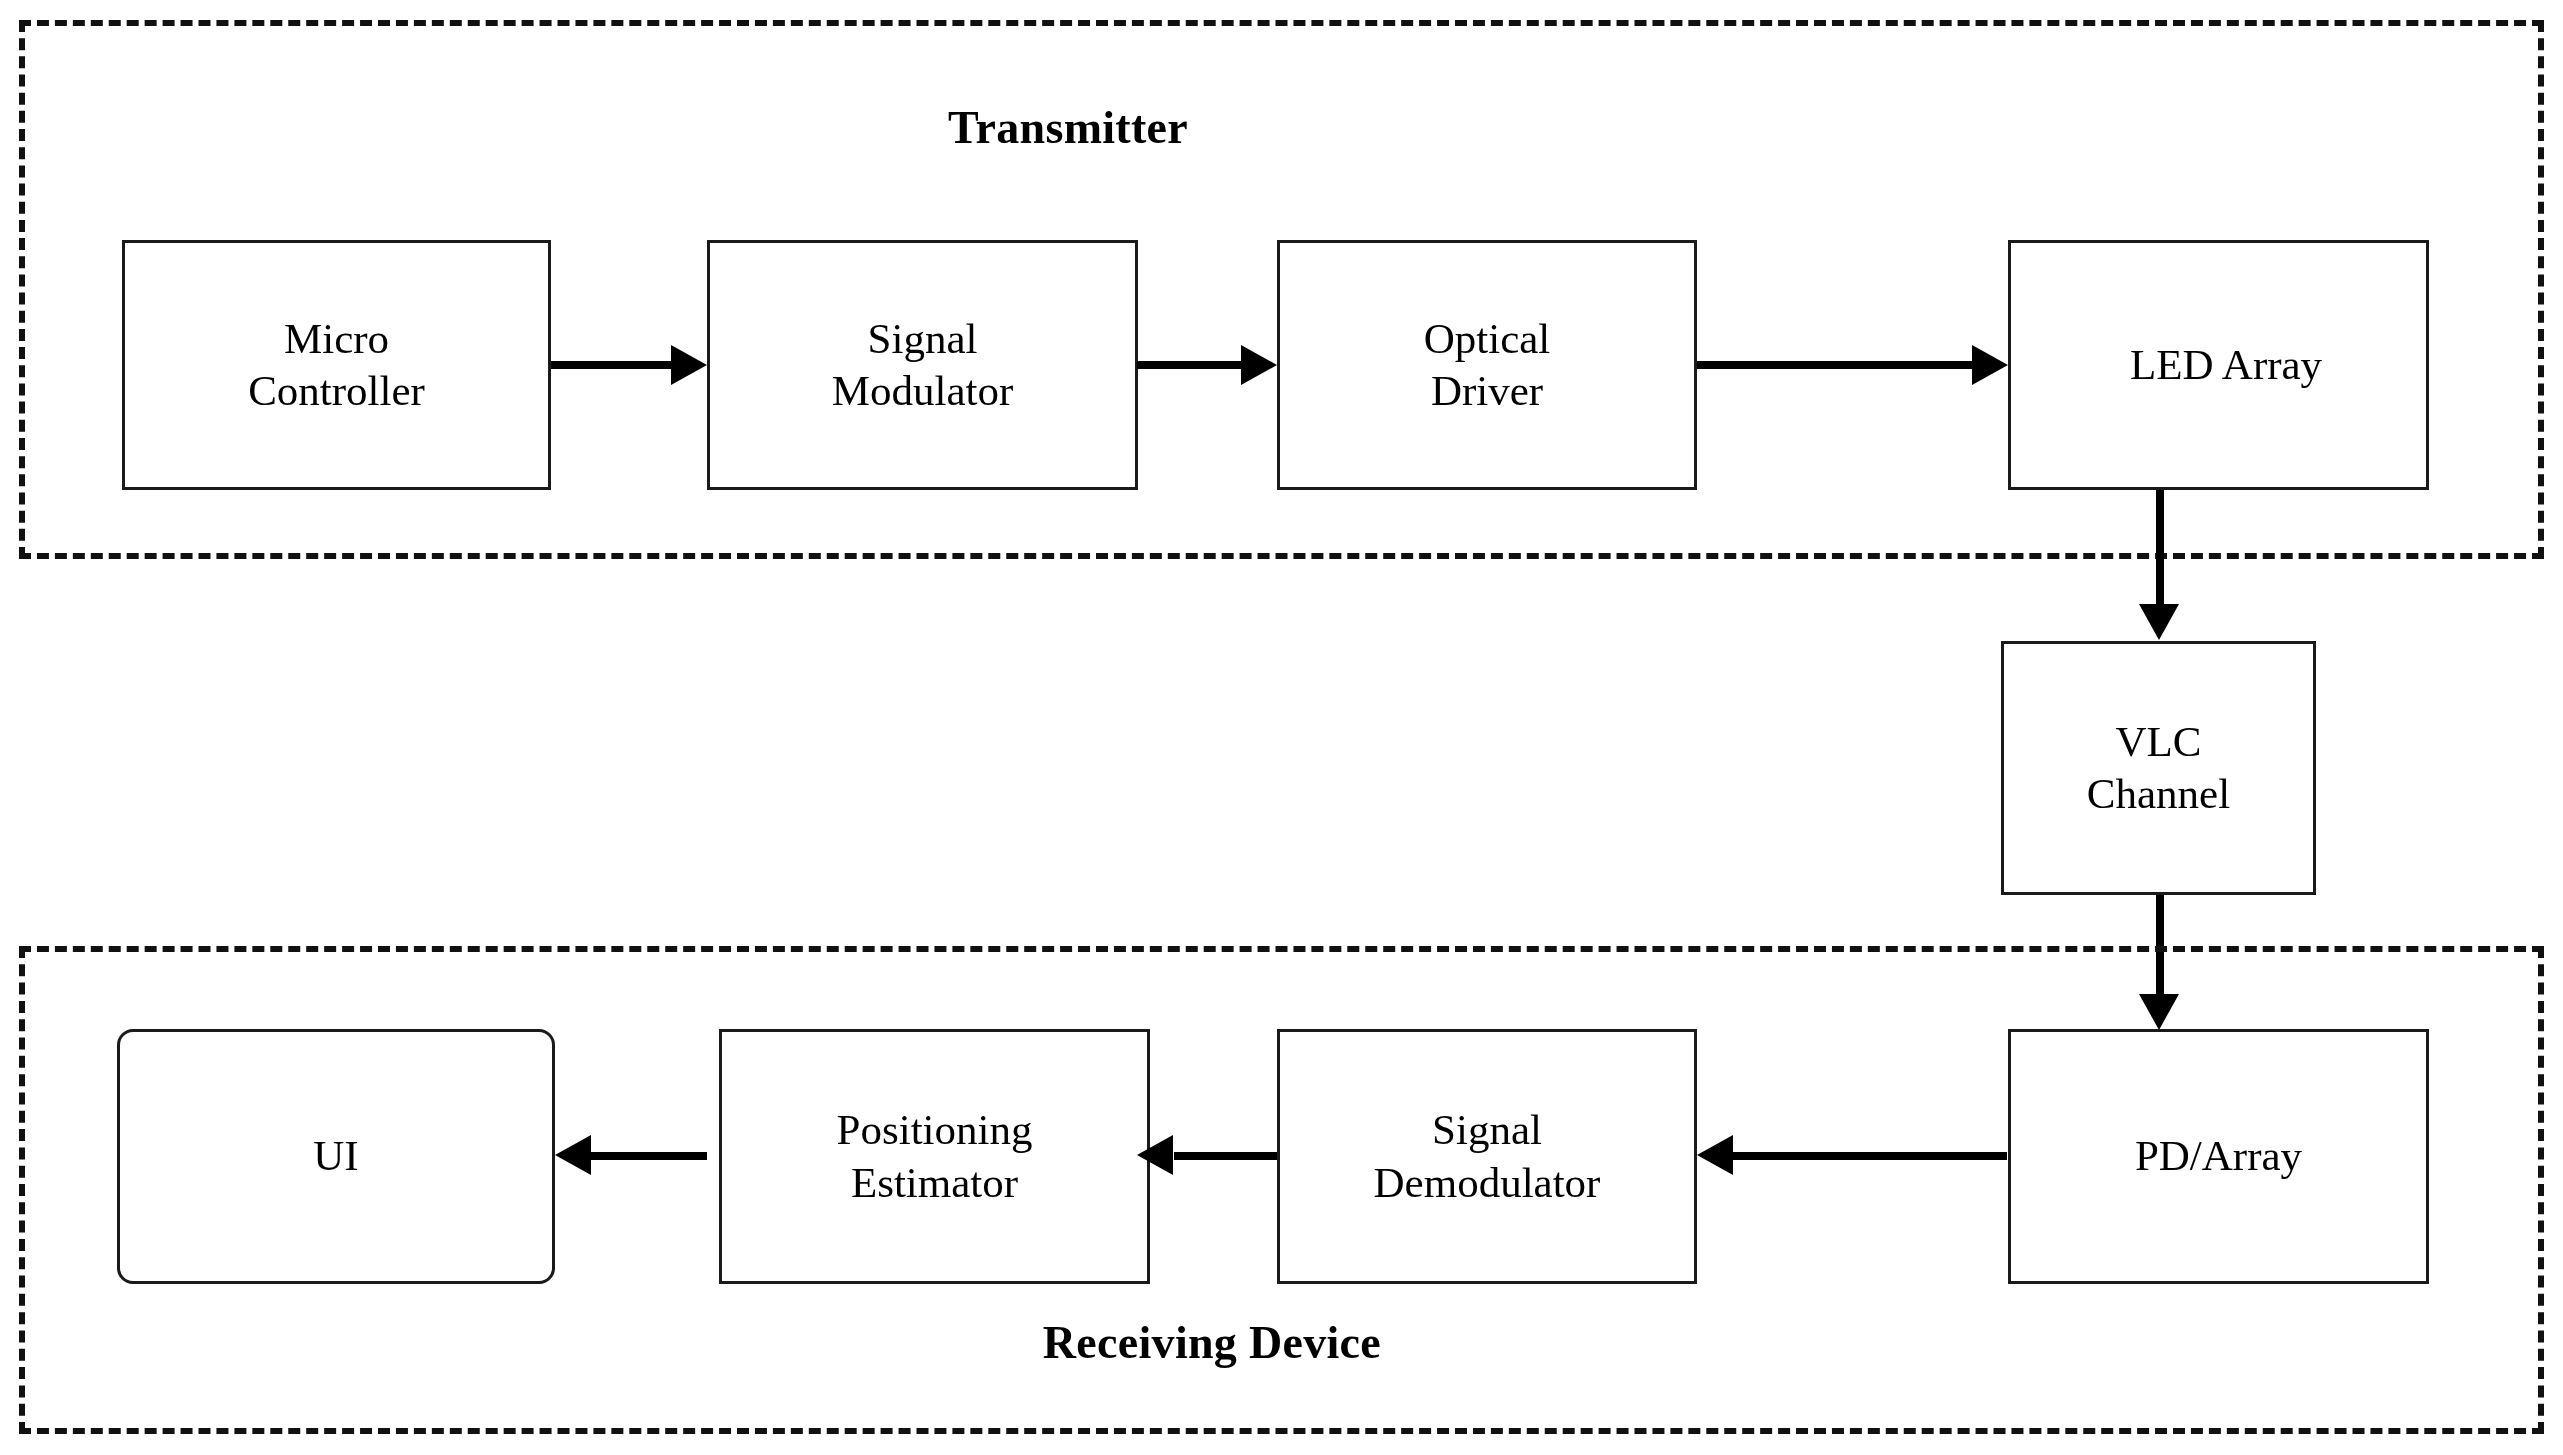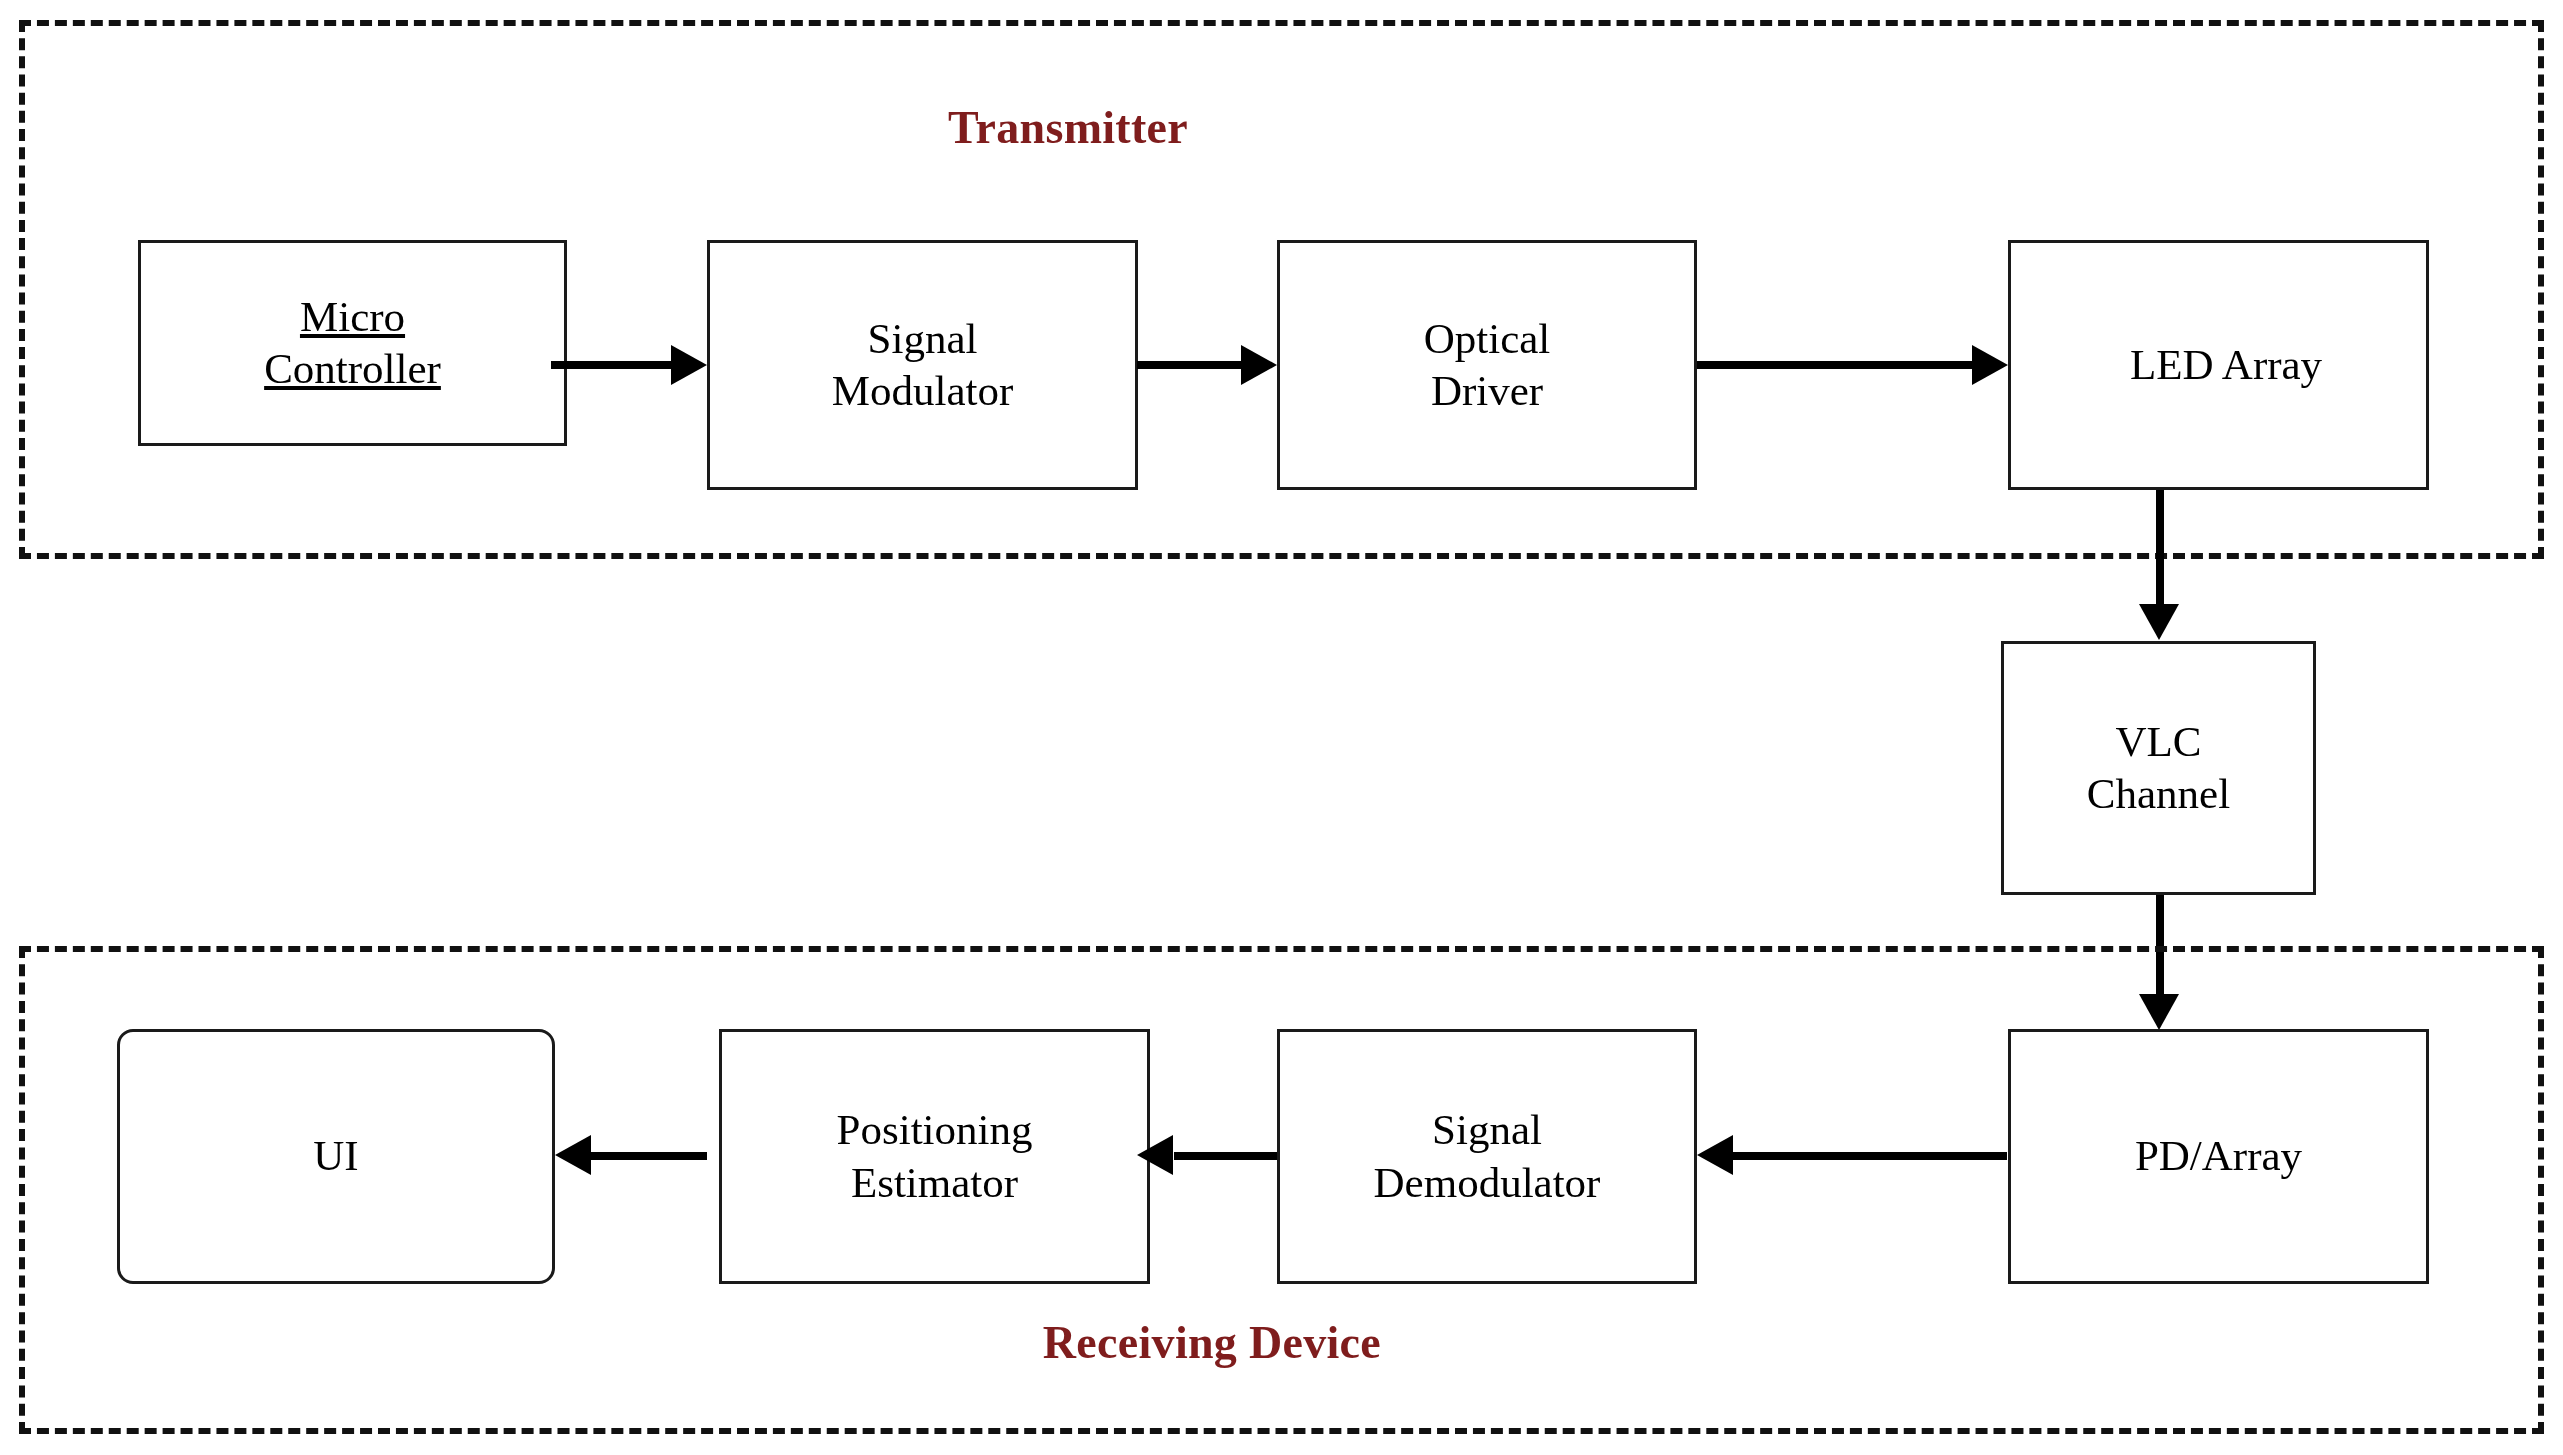--- a/index.html
+++ b/index.html
@@ -26,21 +26,21 @@
     background: transparent;
   }
   #transmitter-group { left: 19px;  top: 19.5px;   width: 2525px; height: 539px; }
   #receiver-group    { left: 19px;  top: 946px; width: 2525px; height: 488px; }
 
   
   .group-label {
     position: absolute;
     font-weight: bold;
     font-size: 46px;
-    color: #7f1d1d;
+    color: #000000;
     white-space: nowrap;
     letter-spacing: 0.3px;
     text-align: center;
     line-height: 1;
   }
   #transmitter-label { left: 789px; top: 105px;  width: 558px; }
   #receiver-label    { left: 823px; top: 1320px; width: 558px; text-align: right; }
 
   
   .block {
@@ -51,21 +51,21 @@
     display: flex;
     align-items: center;
     justify-content: center;
     text-align: center;
     font-size: 43px;
     line-height: 1.22;
     color: #000000;
   }
   .block .label { display: block; padding: 0 5.6px; }
 
-  #block-micro-controller    { left: 138px;  top: 240px;  width: 429px; height: 206px; text-decoration: underline; }
+  #block-micro-controller    { left: 122px;  top: 240px;  width: 429px; height: 250px; }
   #block-signal-modulator    { left: 707px; top: 240px;  width: 431px; height: 250px; }
   #block-optical-driver      { left: 1277px; top: 240px;  width: 420px; height: 250px; align-items: center; }
   #block-led-array           { left: 2008px; top: 240px;  width: 421px; height: 250px; padding-left: 15px; }
 
   #block-vlc-channel         { left: 2001px; top: 641px;  width: 315px; height: 254px; justify-content: center; }
 
   #block-ui                  { left: 117px;  top: 1029px; width: 438px; height: 255px; border-radius: 16px; }
   #block-positioning-estimator { left: 707px; top: 1029px; width: 431px; height: 255px; margin-left: 12px; }
   #block-signal-demodulator  { left: 1277px; top: 1029px; width: 420px; height: 255px; }
   #block-pd-camera           { left: 2008px; top: 1029px; width: 421px; height: 255px; }

